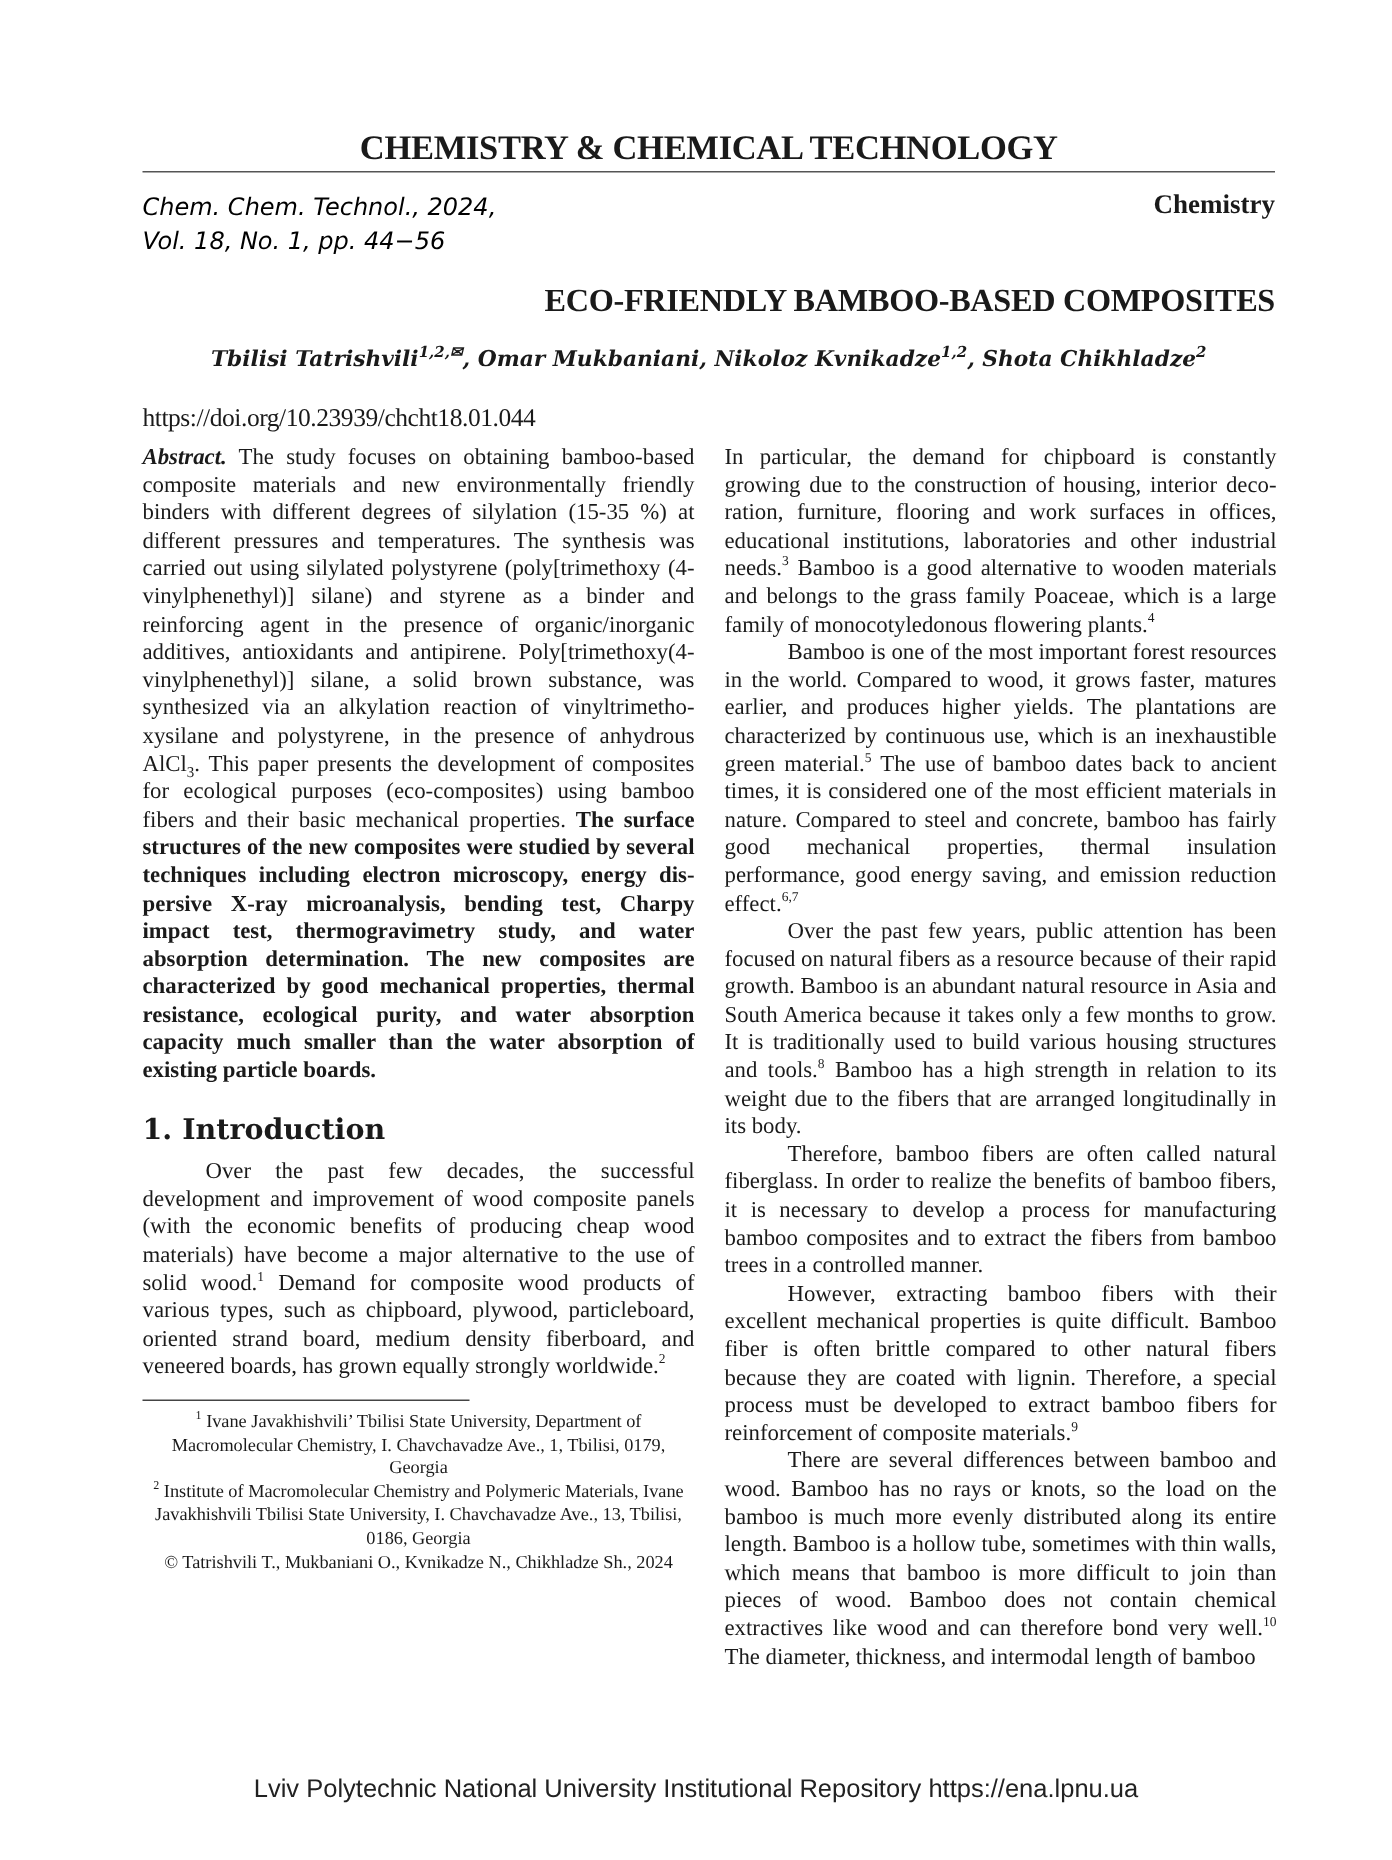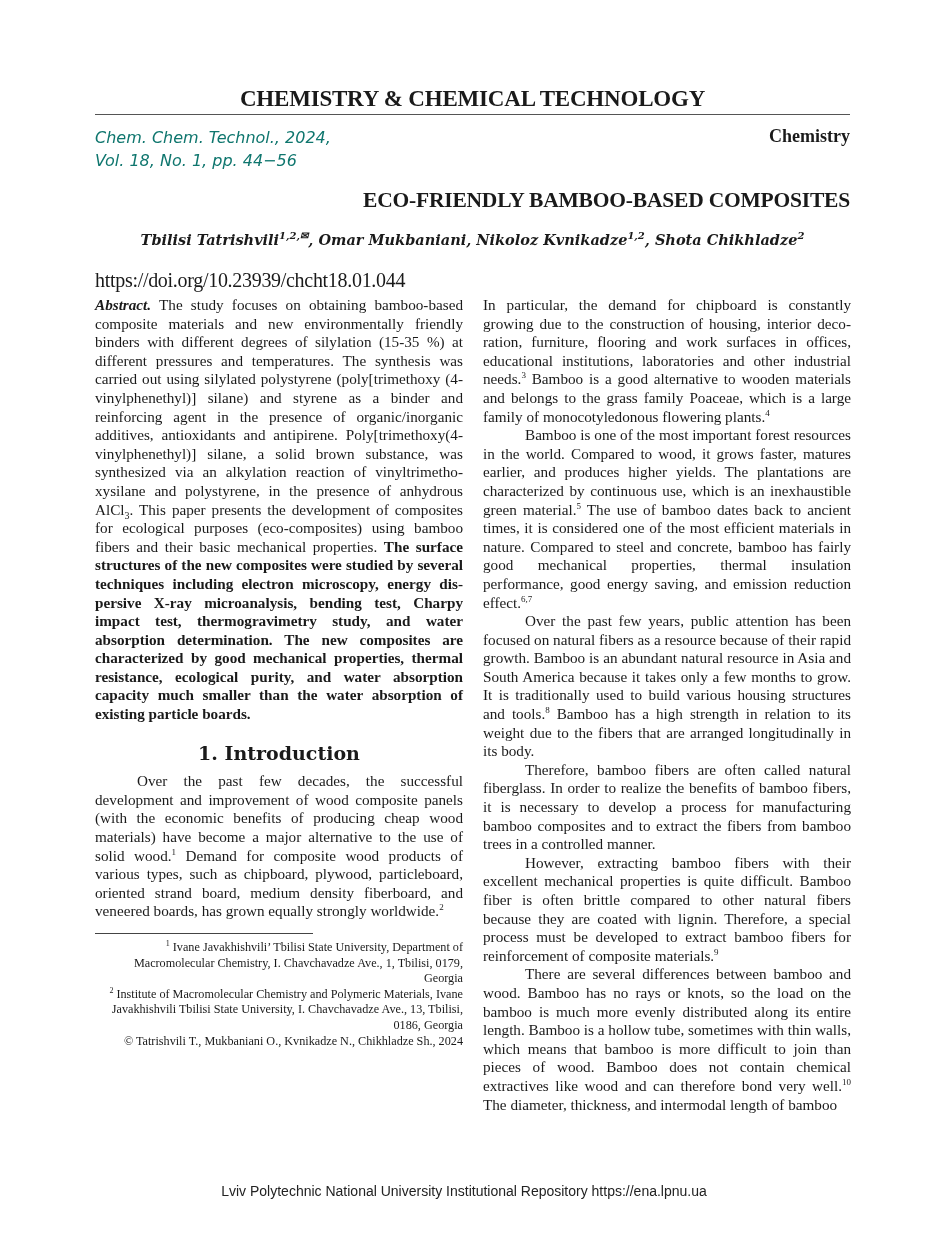--- a/index.html
+++ b/index.html
@@ -12,67 +12,67 @@
     position: absolute; left: 95px; top: 86px; width: 755px;
     text-align: center; font-size: 23px; font-weight: bold; letter-spacing: -0.2px;
   }
   .header-rule {
     position: absolute; left: 95px; top: 114px; width: 755px; height: 0;
     border-top: 1.2px solid #555;
   }
   .citation {
     position: absolute; left: 95px; top: 126px;
     font-family: "DejaVu Sans", sans-serif; font-style: italic; font-size: 16px; line-height: 23px;
-    color: #0f766e;
+    color: #000000;
   }
   .subject {
     position: absolute; right: 78px; top: 126px;
     font-size: 18px; font-weight: bold;
   }
   .title {
     position: absolute; left: 95px; top: 188px; width: 755px; text-align: right;
     font-size: 21.5px; font-weight: bold; letter-spacing: -0.2px;
   }
   .authors {
     position: absolute; left: 95px; top: 231px; width: 755px; text-align: center;
     font-family: "DejaVu Serif", serif; font-style: italic; font-weight: bold; font-size: 14.5px;
   }
   .authors sup { font-size: 10px; }
   .doi {
     position: absolute; left: 95px; top: 269px;
-    font-size: 20px; letter-spacing: -0.3px;
+    font-size: 17px; letter-spacing: -0.3px;
   }
   .col {
     position: absolute; top: 296px; width: 368px;
     font-size: 15.2px; line-height: 18.6px; text-align: justify;
   }
   .col-left { left: 95px; }
   .col-right { left: 483px; }
   .col p { margin: 0; hyphens: manual; }
   .indent { text-indent: 42px; }
   sup { font-size: 9px; line-height: 0; }
   sub { font-size: 10px; line-height: 0; }
   .abstract-label { font-weight: bold; font-style: italic; }
   .bold-text { font-weight: bold; }
   .keywords { margin-top: 14px !important; }
   .section-heading {
     font-family: "DejaVu Serif", serif; font-weight: bold; font-size: 19px;
-    margin: 20px 0 10px 0; text-align: center;
+    margin: 20px 0 10px 0; text-align: left;
   }
   .footnote-rule {
     width: 218px; border-top: 1px solid #444; margin-top: 12px; margin-bottom: 6px;
   }
-  .footnotes { font-size: 12.2px; line-height: 15.6px; text-align: right; }
+  .footnotes { font-size: 12.2px; line-height: 15.6px; text-align: center; }
   .footnotes p { margin: 0; }
   .footnotes sup { font-size: 8px; }
   .email { font-style: italic; }
   .envelope { font-size: 9px; color: #777; }
   .repository-footer {
     position: absolute; left: 0; top: 1183px; width: 928px; text-align: center;
-    font-family: "Liberation Sans", sans-serif; font-size: 14px; color: #222;
+    font-family: "Liberation Sans", sans-serif; font-size: 17px; color: #222;
   }
 </style>
 </head>
 <body>
 
 <div class="journal-header">CHEMISTRY &amp; CHEMICAL TECHNOLOGY</div>
 <div class="header-rule"></div>
 
 <div class="citation">
   <div>Chem. Chem. Technol., 2024,</div>

